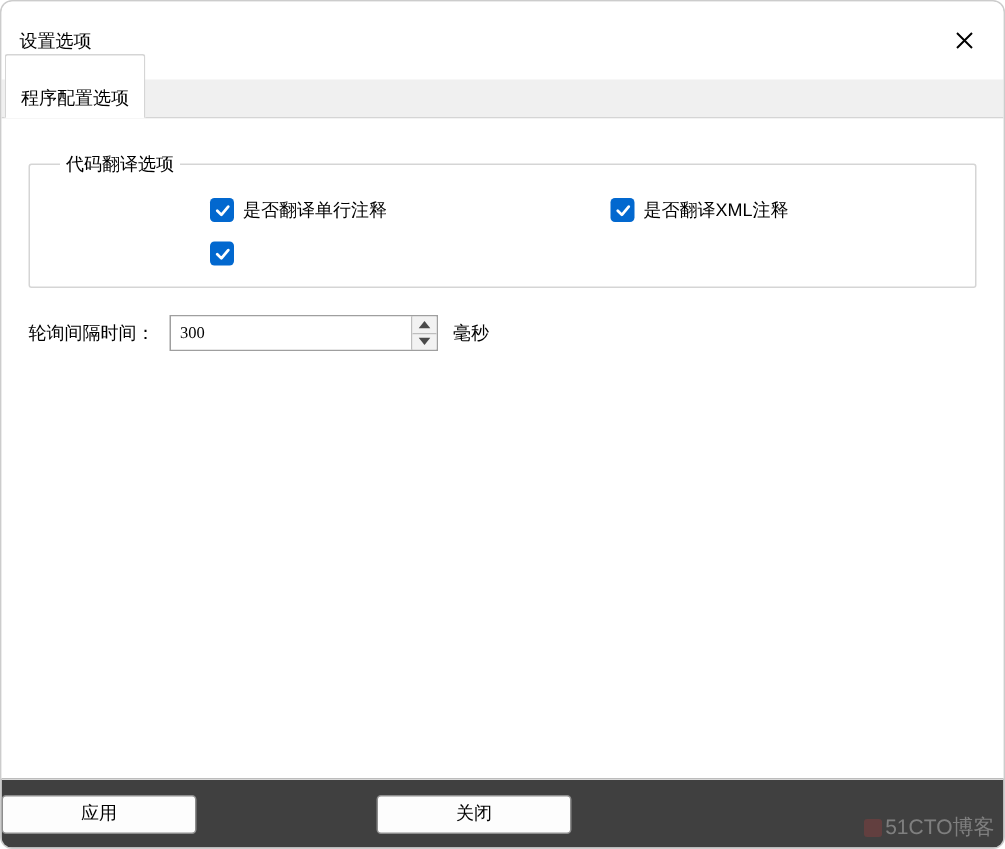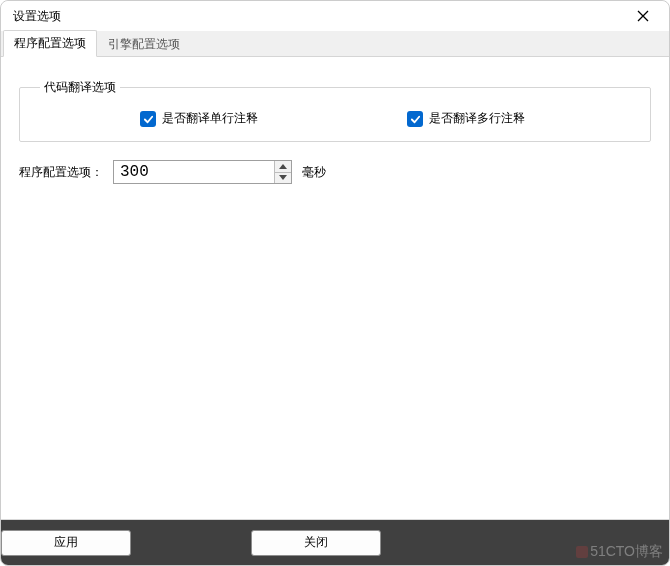--- a/index.html
+++ b/index.html
@@ -9,21 +9,21 @@
     font-family: "Microsoft YaHei", "Segoe UI", sans-serif;
     font-size: 12px;
     background: #fff;
     border: 1px solid #ccc;
     border-radius: 8px;
     display: flex;
     flex-direction: column;
     overflow: hidden;
   }
   .titlebar {
-    height: 30px;
+    height: 52px;
     display: flex;
     align-items: center;
     padding: 0 10px 0 12px;
     background: #fff;
     border-top-left-radius: 8px;
     border-top-right-radius: 8px;
   }
   .titlebar .title { flex: 1; font-size: 12px; color: #000; }
   .close-btn {
     width: 32px; height: 24px;
@@ -33,21 +33,21 @@
   .close-btn svg { width: 12px; height: 12px; }
   .tabs {
     height: 26px;
     display: flex;
     align-items: flex-end;
     background: #f0f0f0;
     border-bottom: 1px solid #d5d5d5;
     padding: 0 2px;
   }
   .tab {
-    padding: 4px 10px 4px 10px;
+    padding: 20px 10px 4px 10px;
     font-size: 12px;
     color: #555;
     cursor: pointer;
     border: 1px solid transparent;
     border-bottom: none;
     position: relative;
     top: 1px;
   }
   .tab.active {
     background: #fff;
@@ -74,21 +74,21 @@
     color: #000;
   }
   .options-grid {
     display: grid;
     grid-template-columns: 1fr 1fr;
     gap: 12px 40px;
     margin-left: 100px;
   }
   .check-row {
     display: flex;
-    align-items: flex-end;
+    align-items: flex-start;
     gap: 6px;
   }
   .chk {
     width: 16px; height: 16px;
     border-radius: 3px;
     background: #0268cf;
     display: flex; align-items: center; justify-content: center;
     cursor: pointer;
   }
   .chk svg { width: 11px; height: 11px; }
@@ -105,22 +105,22 @@
     align-items: stretch;
     height: 24px;
     border: 1px solid #9f9f9f;
     background: #fff;
   }
   .spinner input {
     border: none;
     outline: none;
     width: 160px;
     padding: 0 6px;
-    font-size: 16px;
-    font-family: Liberation Mono, monospace;
+    font-size: 11px;
+    font-family: Liberation Serif, serif;
   }
   .spinner-btns {
     display: flex;
     flex-direction: column;
     border-left: 1px solid #bdbdbd;
     width: 17px;
   }
   .spin-btn {
     flex: 1;
     display: flex; align-items: center; justify-content: center;
@@ -174,48 +174,54 @@
   <span class="title">设置选项</span>
   <div class="close-btn">
     <svg viewBox="0 0 12 12">
         <path d="M1 1 L11 11 M11 1 L1 11" stroke="#000" stroke-width="1.3" fill="none"></path>
       </svg>
   </div>
 </div>
 
 <div class="tabs">
   <div class="tab active">程序配置选项</div>
-  <div class="tab">引擎配置选项</div>
 </div>
 
 <div class="content">
   <fieldset class="group">
     <legend>代码翻译选项</legend>
     <div class="options-grid">
       <div class="check-row">
         <div class="chk">
           <svg viewBox="0 0 12 12">
               <path d="M2 6 L5 9 L10 3" stroke="#fff" stroke-width="2" fill="none" stroke-linecap="round" stroke-linejoin="round"></path>
             </svg>
         </div>
         <span class="chk-label">是否翻译单行注释</span>
       </div>
       <div class="check-row">
         <div class="chk">
           <svg viewBox="0 0 12 12">
               <path d="M2 6 L5 9 L10 3" stroke="#fff" stroke-width="2" fill="none" stroke-linecap="round" stroke-linejoin="round"></path>
             </svg>
         </div>
-        <span class="chk-label">是否翻译多行注释</span>
+        <span class="chk-label">是否翻译XML注释</span>
+      </div>
+      <div class="check-row">
+        <div class="chk">
+          <svg viewBox="0 0 12 12">
+              <path d="M2 6 L5 9 L10 3" stroke="#fff" stroke-width="2" fill="none" stroke-linecap="round" stroke-linejoin="round"></path>
+            </svg>
+        </div>
       </div>
     </div>
   </fieldset>
 
   <div class="interval-row">
-    <span class="interval-label">程序配置选项：</span>
+    <span class="interval-label">轮询间隔时间：</span>
     <div class="spinner">
       <input type="text" value="300" style="">
       <div class="spinner-btns">
         <div class="spin-btn">
           <svg viewBox="0 0 8 5">
               <path d="M0 5 L4 0 L8 5 Z" fill="#4a4a4a"></path>
             </svg>
         </div>
         <div class="spin-btn">
           <svg viewBox="0 0 8 5">

